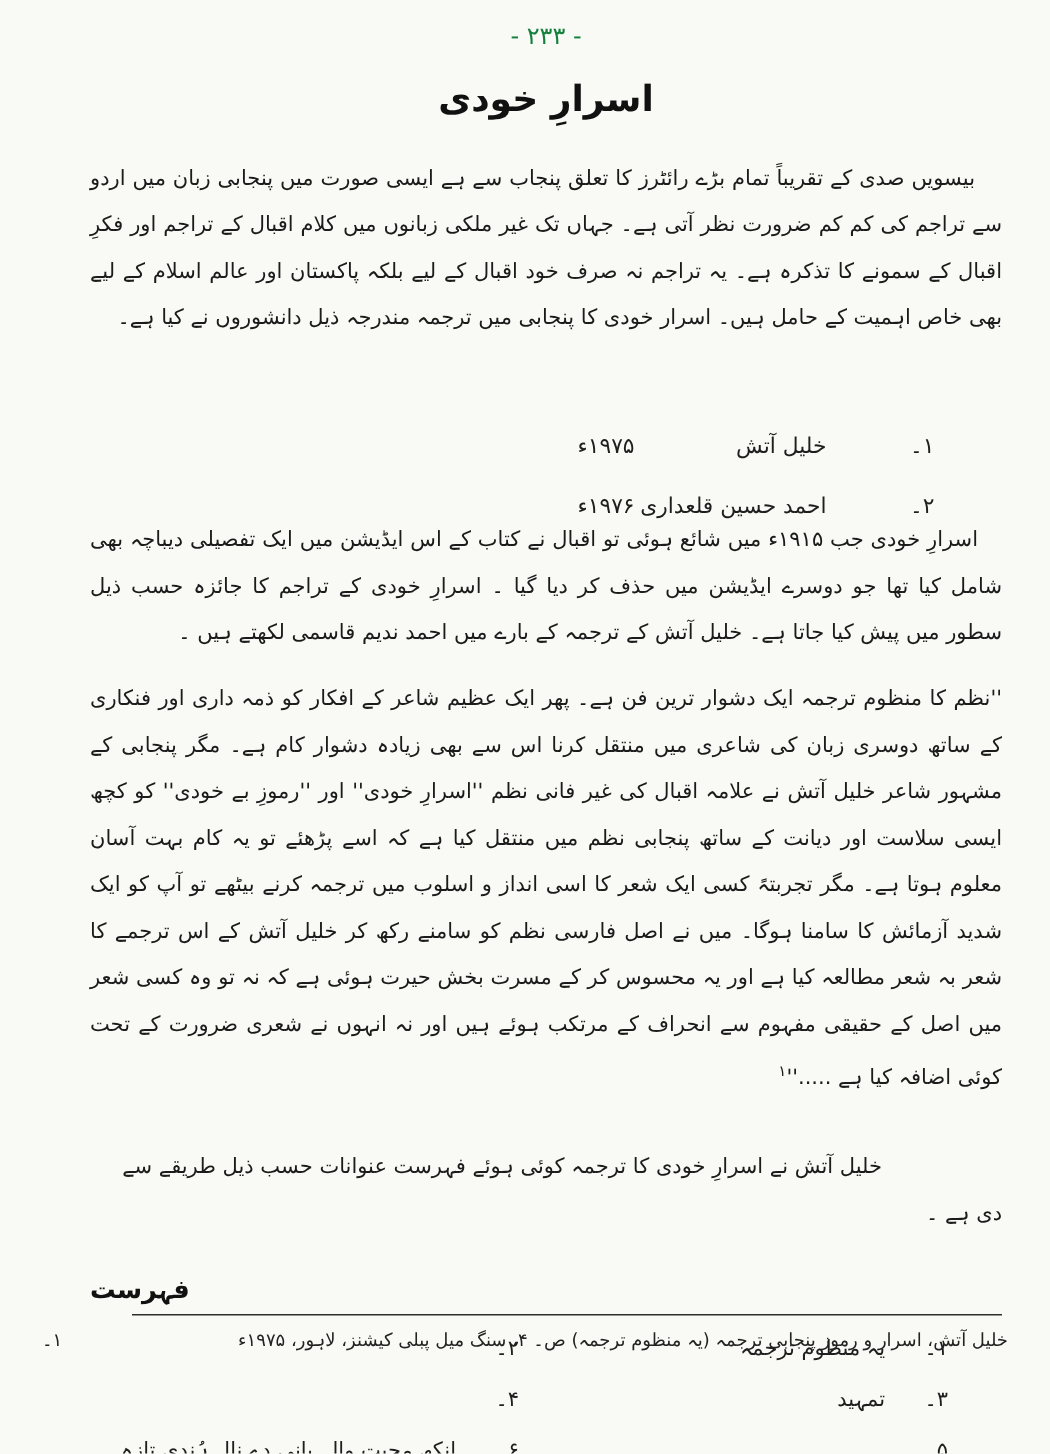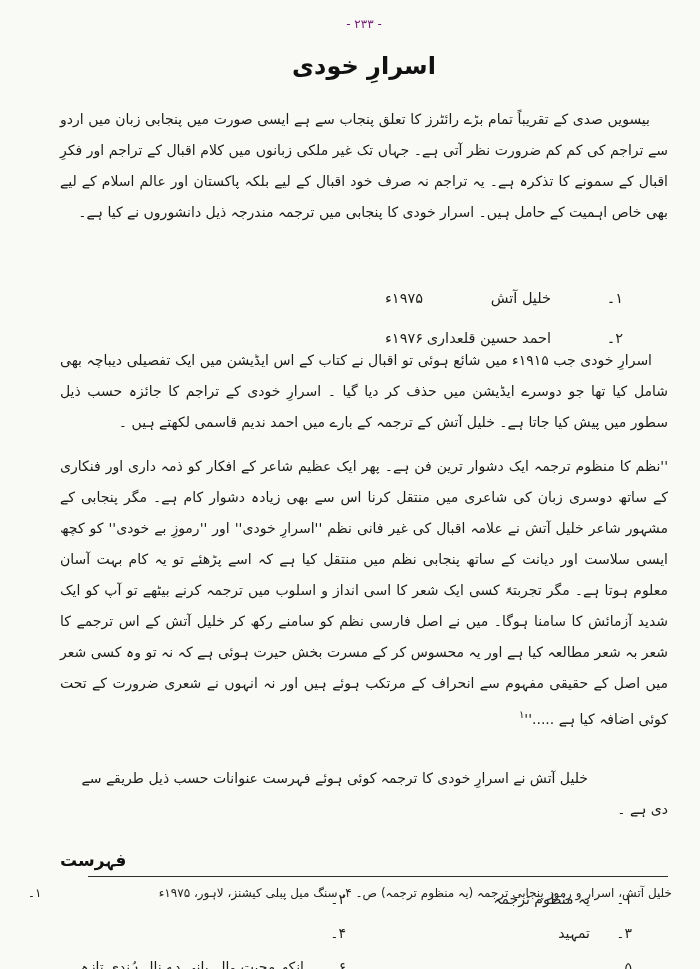--- a/index.html
+++ b/index.html
@@ -9,22 +9,22 @@
     width:700px;height:969px;
     box-sizing:border-box;
     background:#f9f9f6;
     direction:rtl;
     font-family:"DejaVu Sans",sans-serif;
     color:#1e1e1e;
     padding:16px 32px 0 60px;
     overflow:hidden;
   }
   .page-number{
-    text-align:center;font-size:12px;height:16px;line-height:16px;
-    letter-spacing:2px;color:#701a75;
+    text-align:center;font-size:16px;height:16px;line-height:16px;
+    letter-spacing:2px;color:#15803d;
   }
   .title{
     margin:12px 0 0;text-align:center;
     font-size:24px;font-weight:bold;line-height:44px;color:#111;
   }
   .para{margin:0;font-size:14px;line-height:31px;text-align:justify;color:#1b1b1b;}
   .p1{margin-top:16px;text-indent:18px;}
   .translators{margin-top:17px;padding-right:45px;font-size:14.5px;}
   .trow{display:flex;align-items:baseline;height:28px;margin-bottom:12px;}
   .tnum{width:72px;flex:none;}

